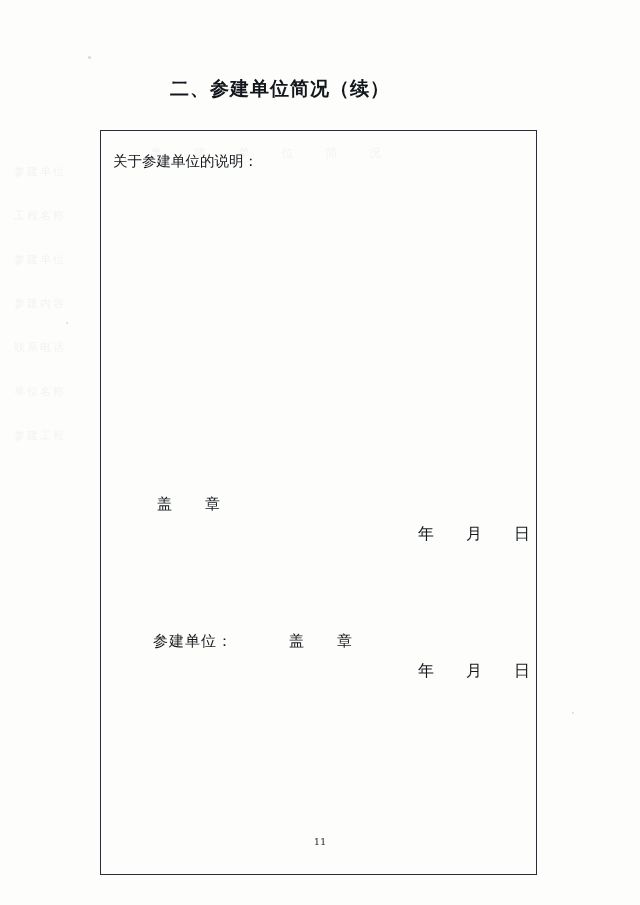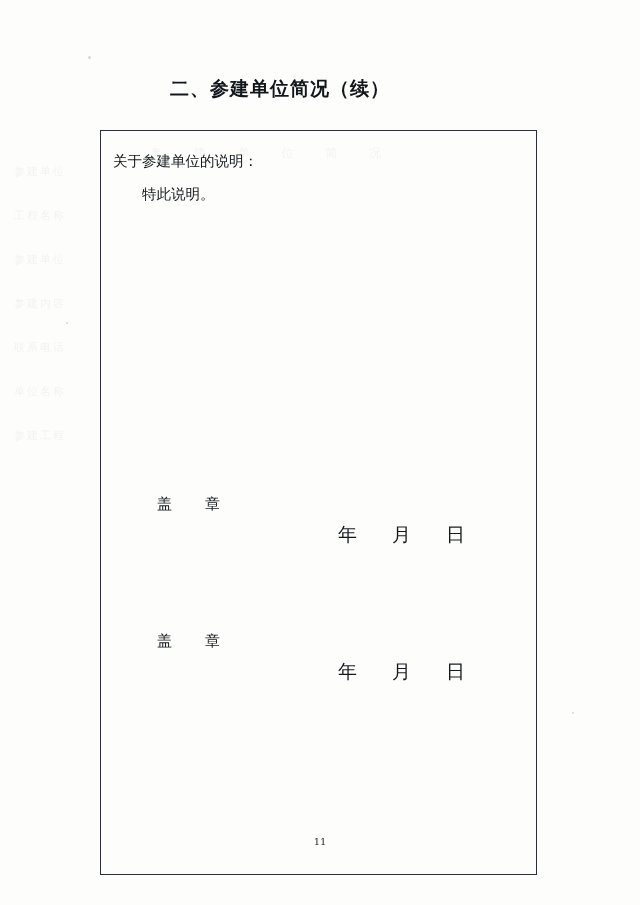--- a/index.html
+++ b/index.html
@@ -124,22 +124,23 @@
     margin-left: 52px;
     letter-spacing: 1px;
   }
   .sig-seal {
     margin-left: 56px;
     letter-spacing: 9px;
   }
   .sig-date {
     margin-left: 237px;
     letter-spacing: 8px;
-    font-size: 19px;
+    font-size: 16px;
     line-height: 30px;
+    text-align: right;
   }
 
   .page-number {
     position: absolute;
     top: 836px;
     left: 0;
     width: 640px;
     text-align: center;
     font-size: 10px;
     color: #2a2f35;
@@ -169,32 +170,32 @@
   </div>
 
   <div class="ghost2">参 建 单 位 简 况</div>
 
   <div class="title">二、参建单位简况（续）</div>
 
   <div class="frame">
 
     <div class="body-text">
       <p class="lead">关于参建单位的说明：</p>
-      <p class="para2">特此说明。</p>
     </div>
 
     <div class="sig-block sig-1">
       <div class="sig-row">
         <span class="sig-seal">盖　章</span>
       </div>
       <div class="sig-date">年　月　日</div>
     </div>
 
     <div class="sig-block sig-2">
       <div class="sig-row">
+        <span class="sig-label">参建单位：</span>
         <span class="sig-seal">盖　章</span>
       </div>
       <div class="sig-date">年　月　日</div>
     </div>
 
   </div>
 
   <div class="page-number">11</div>
 
   <div class="speck" style="left:88px;top:56px;width:3px;height:3px;"></div>

